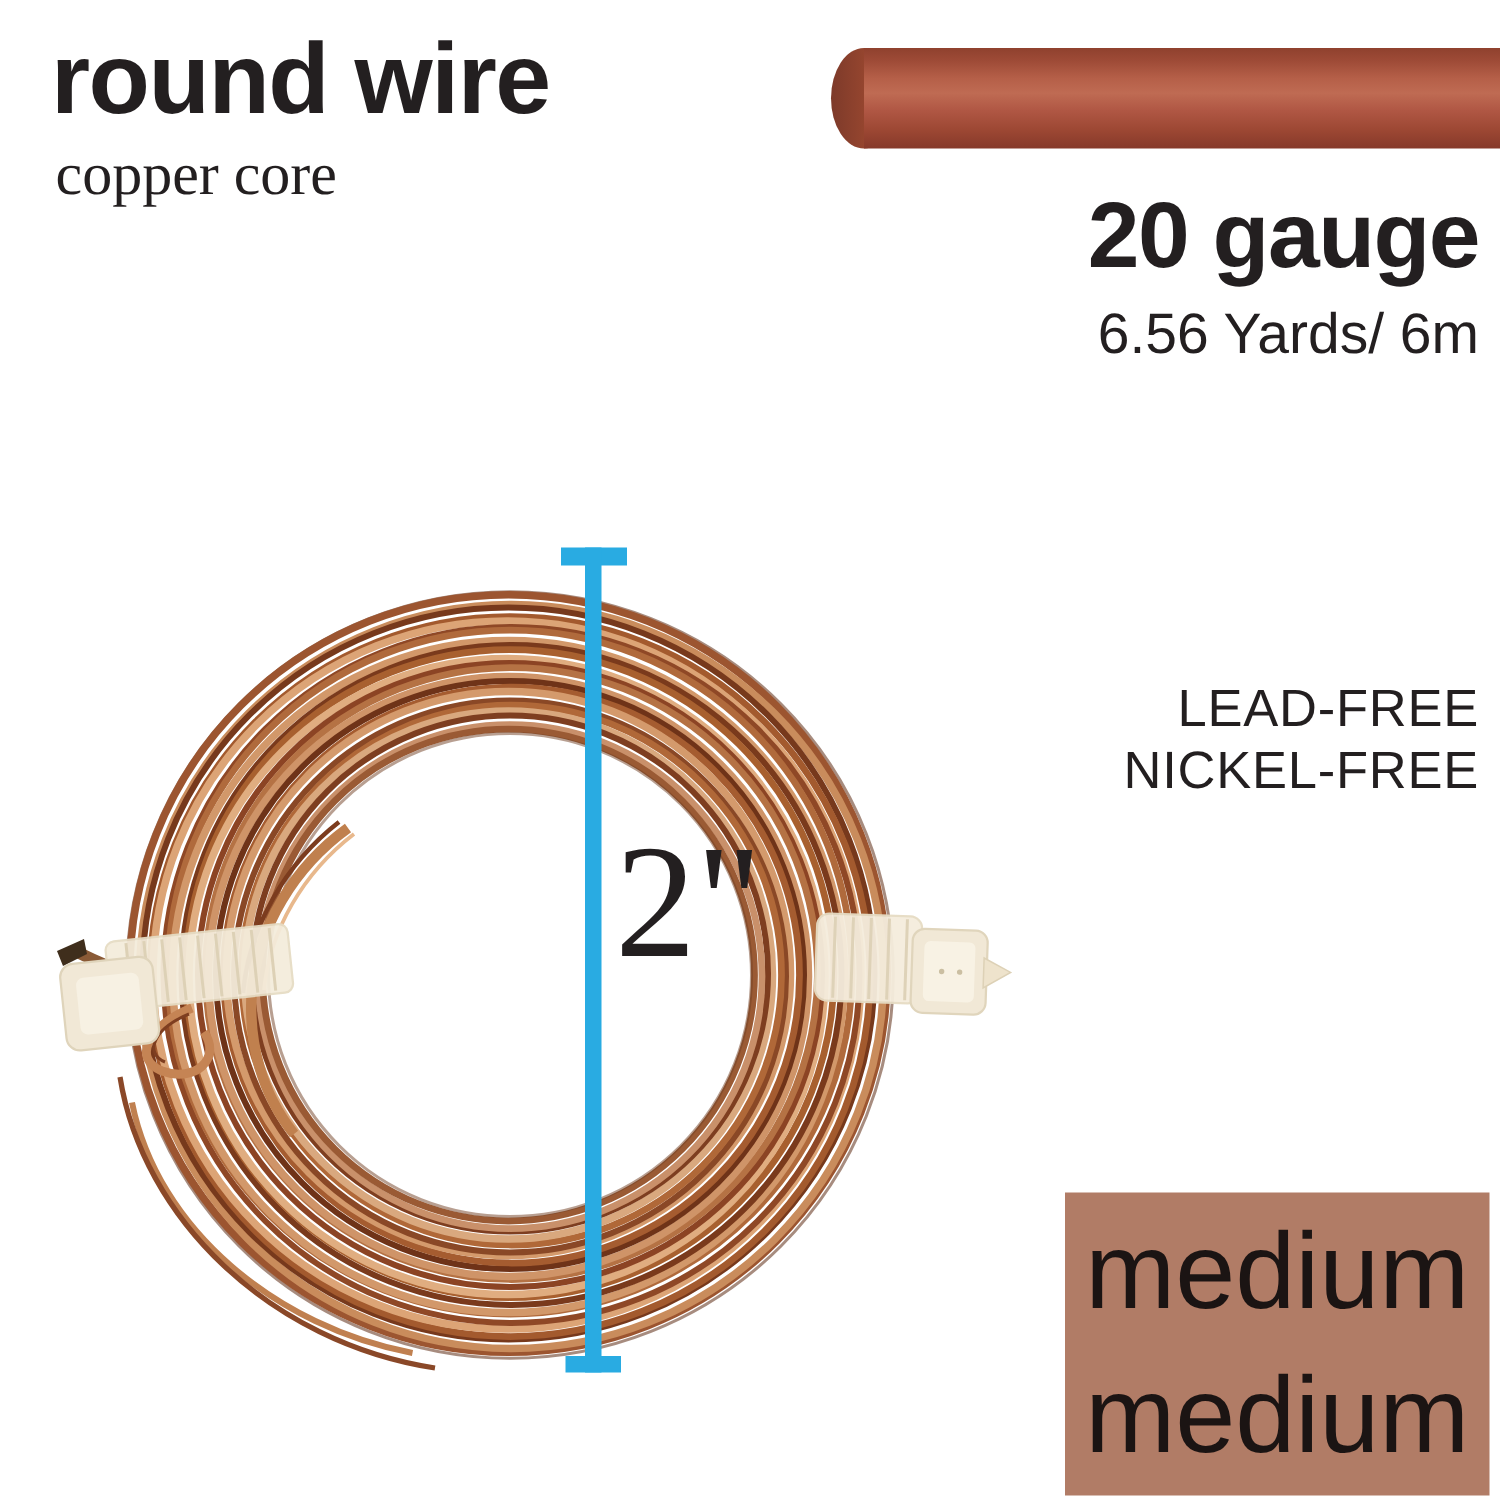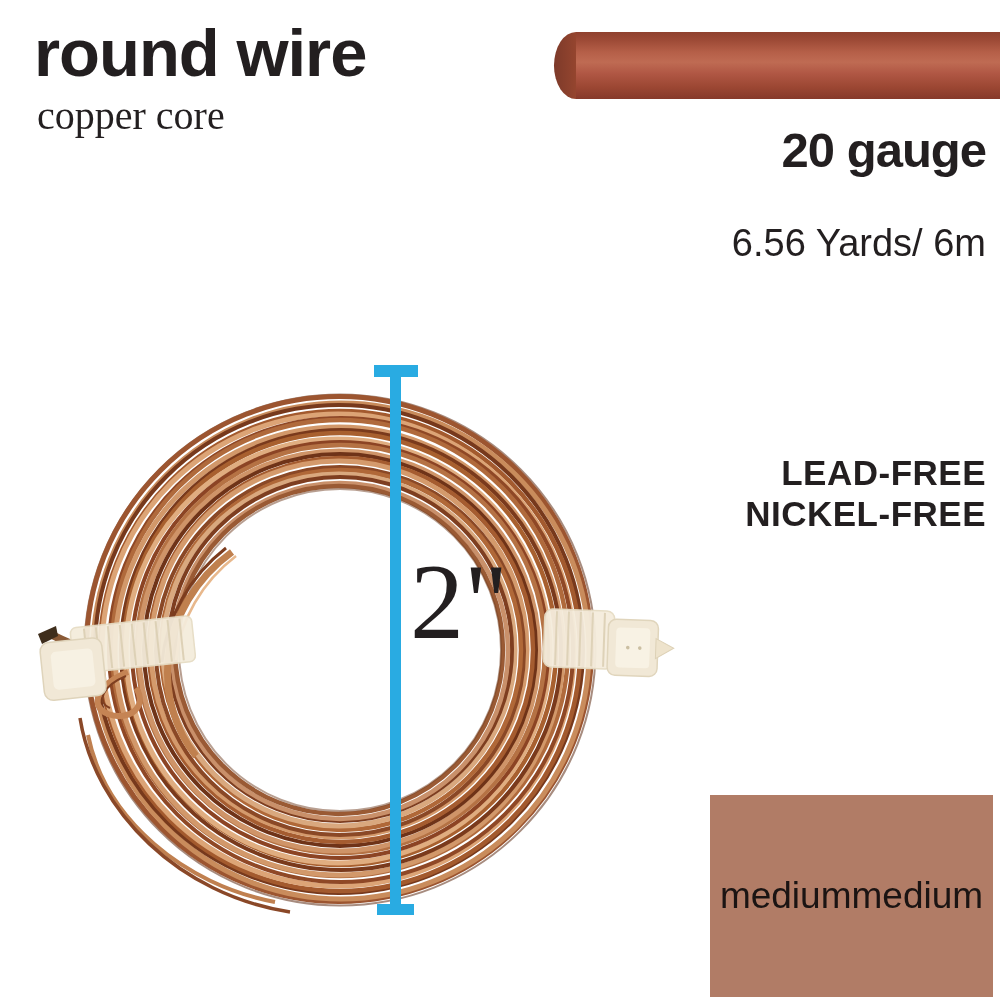--- a/index.html
+++ b/index.html
@@ -4,28 +4,28 @@
 <style>
   html,body{margin:0;padding:0;background:#fff;}
   .canvas{
     position:relative;width:1000px;height:1000px;background:#ffffff;
     overflow:hidden;font-family:"Liberation Sans",sans-serif;color:#231f20;
   }
   .art{position:absolute;left:0;top:0;width:1000px;height:1000px;}
   .abs{position:absolute;}
   .title{left:34px;top:14px;font-size:67px;font-weight:700;letter-spacing:-1px;}
   .subtitle{left:37px;top:92px;font-size:40px;font-weight:400;letter-spacing:0px;font-family:Liberation Serif, serif;}
-  .gauge{right:14px;top:122px;font-size:49px;font-weight:700;letter-spacing:-1px;}
-  .length{right:14px;top:202px;font-size:38px;font-weight:400;margin-top:20px;}
-  .features{right:14px;top:452px;font-size:35px;font-weight:700;text-align:right;line-height:1.18;letter-spacing:0.5px;}
+  .gauge{right:14px;top:122px;font-size:62px;font-weight:700;letter-spacing:-1px;}
+  .length{right:14px;top:202px;font-size:38px;font-weight:400;}
+  .features{right:14px;top:452px;font-size:35px;font-weight:400;text-align:right;line-height:1.18;letter-spacing:0.5px;}
   .diameter{left:410px;top:548px;font-size:108px;font-family:"Liberation Serif",serif;font-weight:400;line-height:1;}
   .temper-box{
     left:710px;top:795px;width:283px;height:202px;background:#b17c66;
-    display:flex;flex-direction:row;align-items:center;justify-content:center;
-    font-size:37px;font-weight:400;color:#1b1413;line-height:1.34;
+    display:flex;flex-direction:column;align-items:center;justify-content:center;
+    font-size:72px;font-weight:400;color:#1b1413;line-height:1.34;
   }
 </style>
 </head>
 <body>
 
 <div class="canvas">
 
   <svg class="art" viewBox="0 0 1000 1000" aria-hidden="true">
     <defs>
       <linearGradient id="rodG" x1="0" y1="0" x2="0" y2="1">

